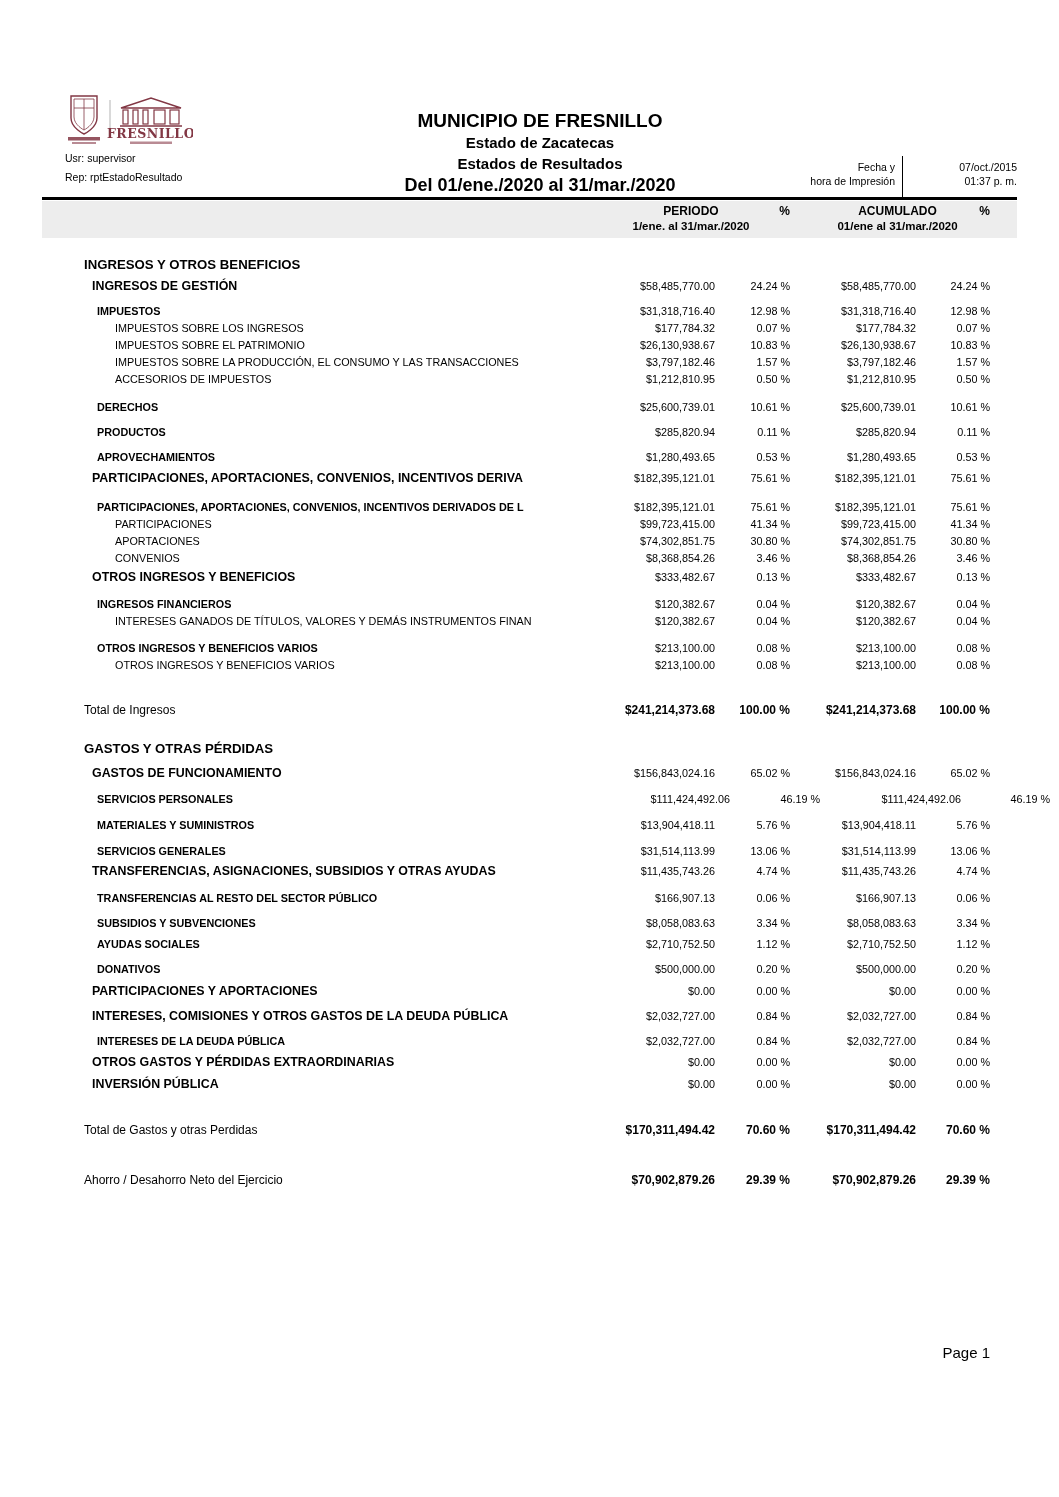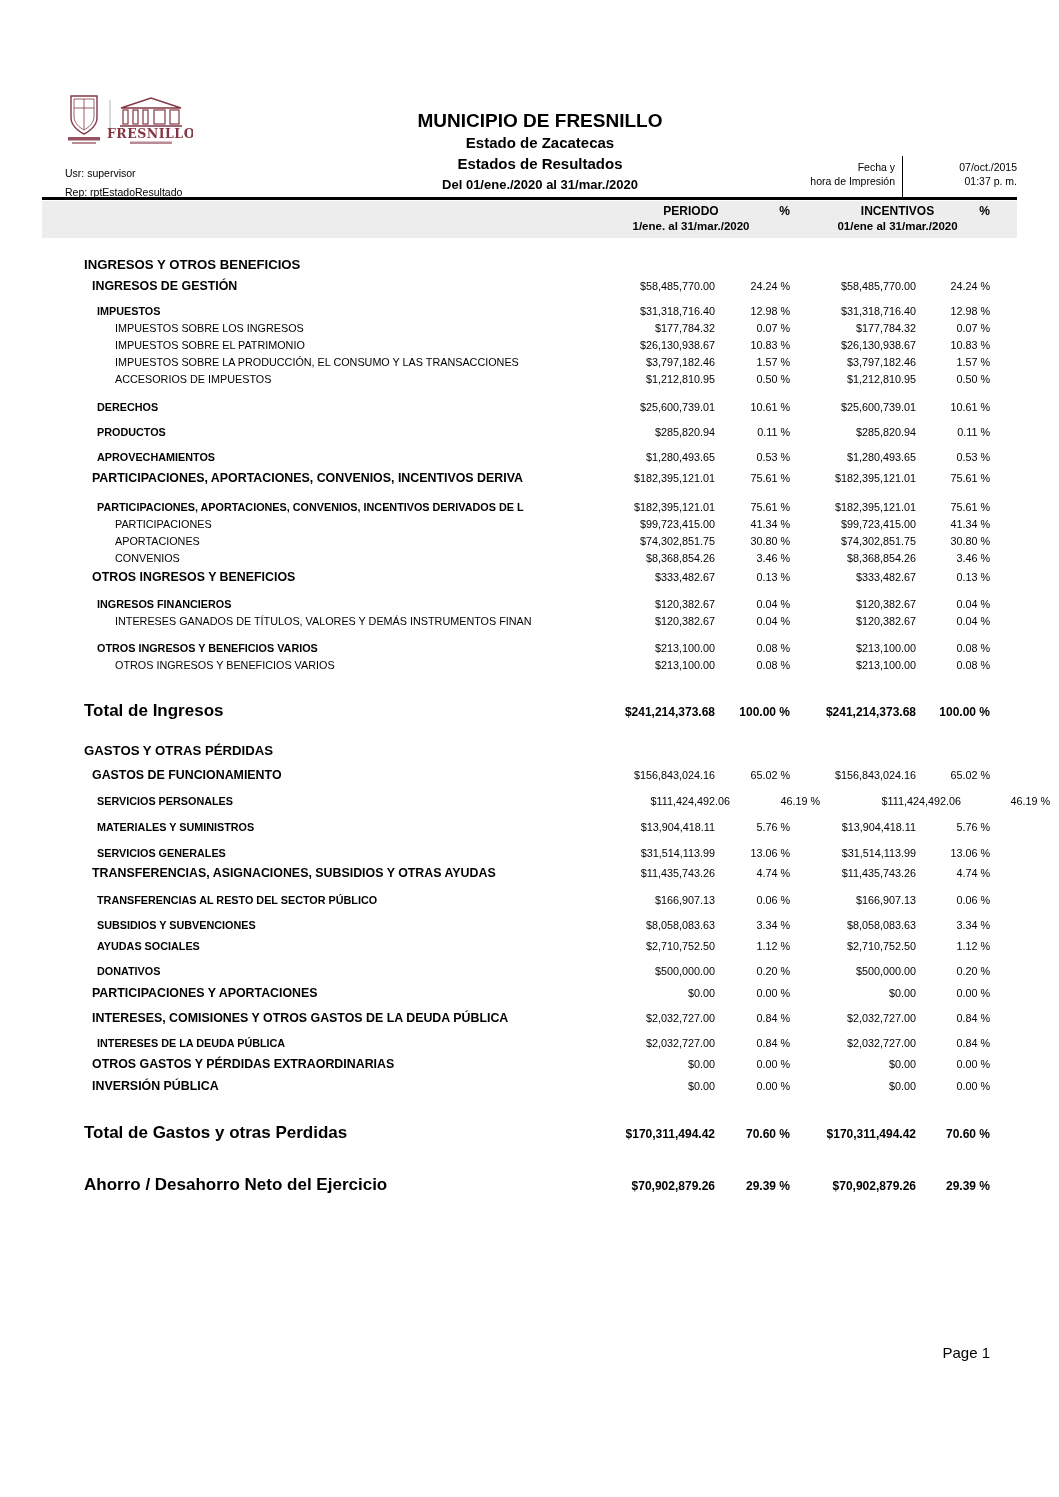--- a/index.html
+++ b/index.html
@@ -11,23 +11,23 @@
   }
 
   
   .logo-wrap { position:absolute; left:58px; top:92px; width:135px; height:58px;font-weight:bold; }
   .titles {
     position:absolute; left:20px; top:92px; width:1040px; text-align:center;margin-top:18px;
   }
   .titles .t-main   { font-size:19px;   font-weight:700; line-height:22px; }
   .titles .t-state  { font-size:15px;   font-weight:700; line-height:21px; }
   .titles .t-report { font-size:15px;   font-weight:700; line-height:21px; }
-  .titles .t-period { font-size:13px; font-weight:700; line-height:22px; }
-
-  .meta { position:absolute; left:65px; top:164px; font-size:10.5px; line-height:19px; }
+  .titles .t-period { font-size:18px; font-weight:700; line-height:22px; }
+
+  .meta { position:absolute; left:65px; top:149px; font-size:10.5px; line-height:19px; }
 
   .print-info { position:absolute; right:42px; top:160px; width:240px; font-size:10.5px; }
   .print-labels { position:absolute; right:122px; top:0; text-align:right; line-height:14px; width:110px; }
   .print-values { position:absolute; right:0; top:0; text-align:right; line-height:14px; width:108px; }
   .print-vline  { position:absolute; right:114px; top:-4px; width:1px; height:41px; background:#000; }
 
   .main-rule { position:absolute; left:42px; top:197px; width:975px; height:2.5px; background:#000; }
 
   
   .band { position:absolute; left:42px; top:201px; width:975px; height:37px; background:#ededed; }
@@ -48,21 +48,21 @@
     padding-right:27px;
     align-items:baseline;
   }
   .cell { white-space:nowrap; overflow:hidden; line-height:17px; font-size:10.8px; }
   .cell.amt, .cell.pct { text-align:right; }
 
   .row.section .cell.label { padding-left:42px; font-weight:700; font-size:13.2px; }
   .row.l1      .cell.label { padding-left:50px; font-weight:700; font-size:12.4px; }
   .row.l2      .cell.label { padding-left:55px; font-weight:700; font-size:10.8px; }
   .row.l3      .cell.label { padding-left:73px; font-size:10.8px; }
-  .row.total   .cell.label { padding-left:42px; font-weight:700; font-size:17px; }
+  .row.total   .cell.label { padding-left:42px; font-weight:400; font-size:12px; }
   .row.total   .cell.amt, .row.total .cell.pct { font-weight:700; font-size:12px; }
 
   
   .page-number { position:absolute; right:69px; top:1344px; font-size:15px; }
 
   
   .logo-wrap svg { display:block; }
 </style>
 </head>
 <body>
@@ -123,21 +123,21 @@
 
   <div class="main-rule"></div>
 
   <div class="band">
     <div class="col-block periodo-block">
       <div class="col-title">PERIODO</div>
       <div class="col-range">1/ene. al 31/mar./2020</div>
     </div>
     <div class="pct-head pct1">%</div>
     <div class="col-block acumulado-block">
-      <div class="col-title">INCENTIVOS</div>
+      <div class="col-title">ACUMULADO</div>
       <div class="col-range">01/ene al 31/mar./2020</div>
     </div>
     <div class="pct-head pct2">%</div>
   </div>
 
   <div class="rows">
       <div class="row section" style="margin-top: 0px;">
         <div class="cell label">INGRESOS Y OTROS BENEFICIOS</div>
         <div class="cell amt"></div>
         <div class="cell pct"></div>

